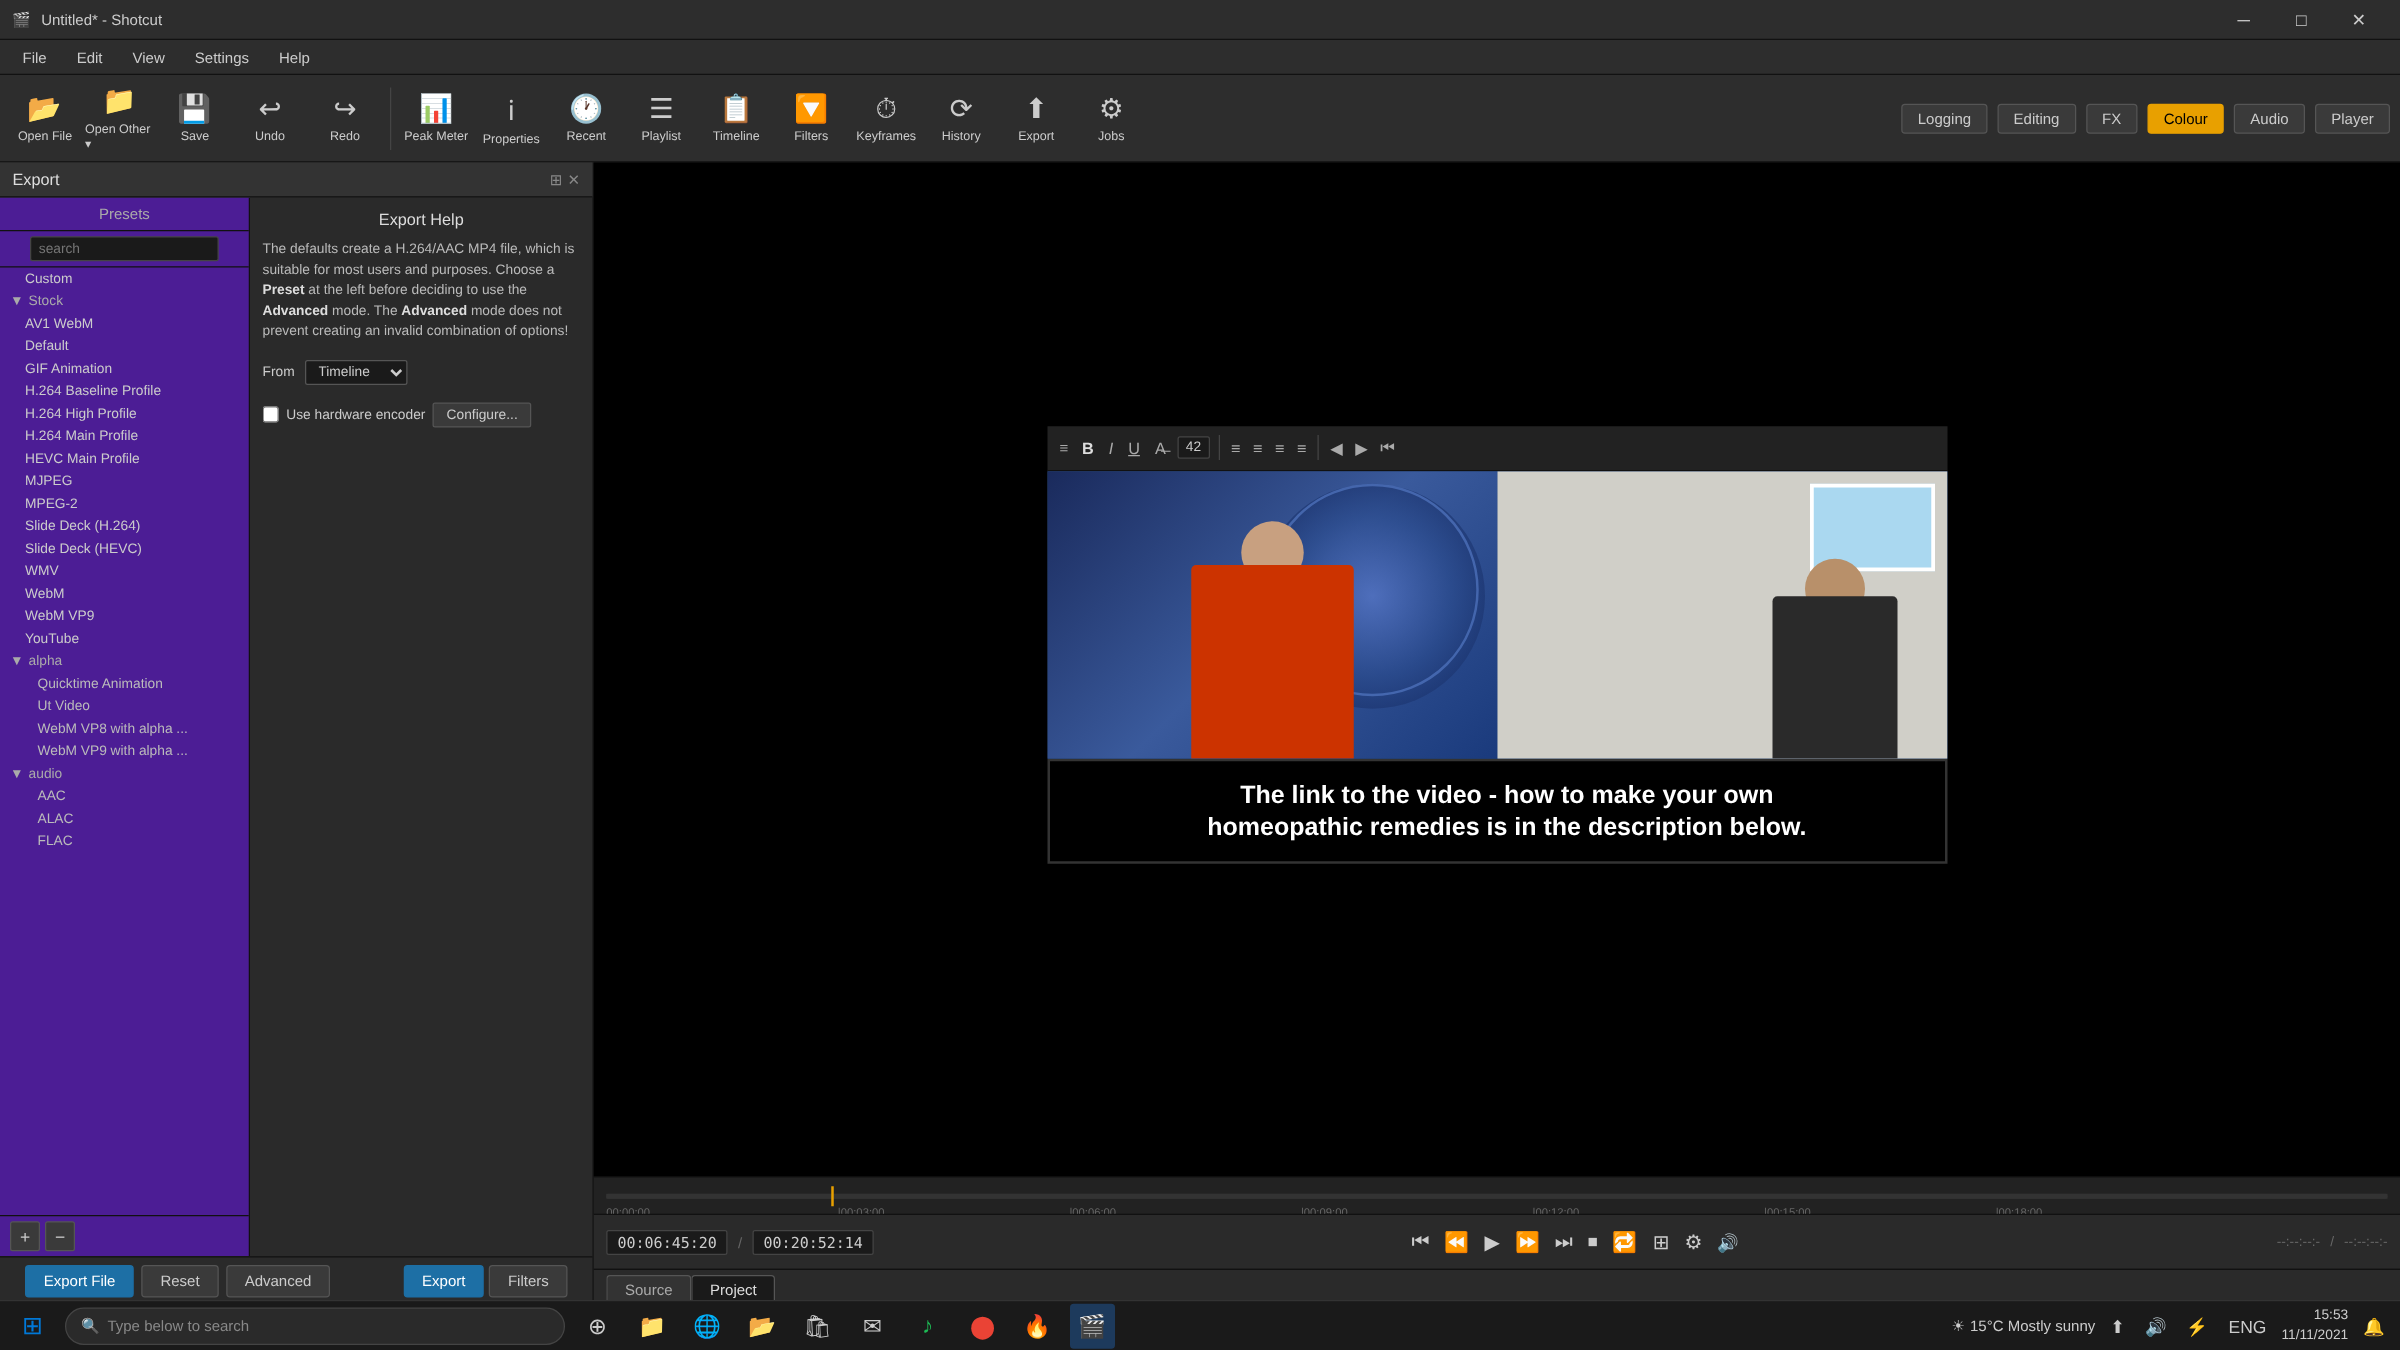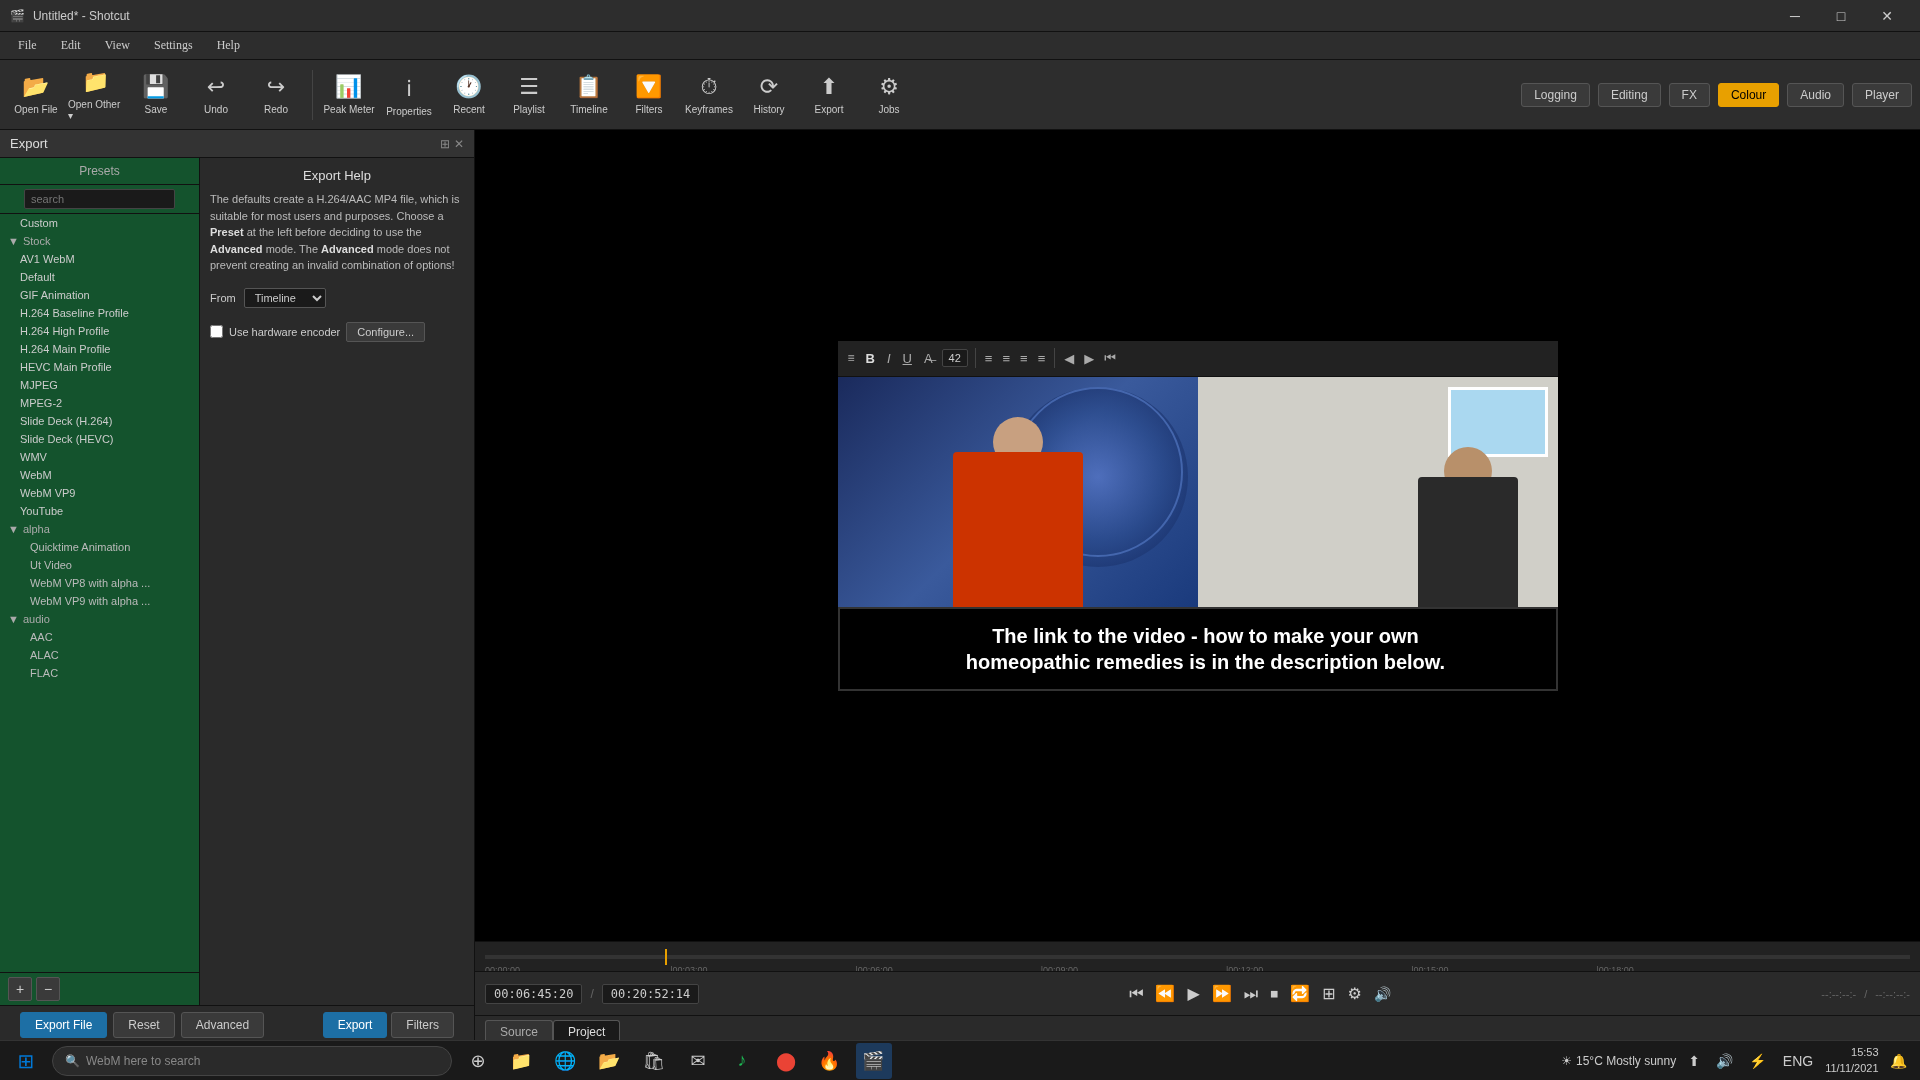--- a/index.html
+++ b/index.html
@@ -5,21 +5,21 @@
     * { margin: 0; padding: 0; box-sizing: border-box; }
     body { width: 1920px; height: 1080px; overflow: hidden; background: #1a1a1a; font-family: 'Segoe UI', Arial, sans-serif; font-size: 12px; color: #ccc; user-select: none; }
 
     
     #titlebar { height: 32px; background: #2d2d2d; display: flex; align-items: center; justify-content: space-between; padding: 0 10px; border-bottom: 1px solid #111; }
     #titlebar-left { display: flex; align-items: center; gap: 8px; font-size: 12px; color: #ccc; }
     #titlebar-controls { display: flex; gap: 0; }
     .title-btn { width: 46px; height: 32px; display: flex; align-items: center; justify-content: center; cursor: pointer; background: transparent; border: none; color: #ccc; font-size: 14px; }
 
     
-    #menubar { height: 28px; background: #2d2d2d; display: flex; align-items: center; padding: 0 8px; gap: 4px; border-bottom: 1px solid #111; font-family: Liberation Serif, serif; }
+    #menubar { height: 28px; background: #2d2d2d; display: flex; align-items: center; padding: 0 8px; gap: 4px; border-bottom: 1px solid #111; }
     .menu-item { padding: 2px 10px; cursor: pointer; border-radius: 3px; font-size: 12px; color: #ccc; }
 
     
     #toolbar { height: 70px; background: #2d2d2d; display: flex; align-items: center; padding: 0 8px; gap: 4px; border-bottom: 1px solid #111; }
     .tb-btn { display: flex; flex-direction: column; align-items: center; justify-content: center; width: 56px; height: 60px; cursor: pointer; border-radius: 3px; color: #ccc; font-size: 10px; gap: 4px; }
     .tb-icon { font-size: 22px; }
     .tb-sep { width: 1px; height: 50px; background: #444; margin: 0 4px; }
     .tb-right { margin-left: auto; display: flex; gap: 8px; align-items: center; }
     .tb-mode-btn { padding: 4px 12px; background: #3a3a3a; border: 1px solid #555; border-radius: 3px; color: #ccc; cursor: pointer; font-size: 12px; }
     .tb-mode-btn.active { background: #e8a000; color: #000; border-color: #e8a000; text-align: right; }
@@ -27,21 +27,21 @@
     
     #main { display: flex; height: calc(1080px - 32px - 28px - 70px - 36px); }
 
     
     #left-panel { width: 475px; background: #2a2a2a; border-right: 1px solid #111; display: flex; flex-direction: column; }
     #export-header { padding: 6px 10px; background: #333; border-bottom: 1px solid #111; display: flex; align-items: center; justify-content: space-between; }
     #export-header span { font-size: 13px; color: #ddd; }
     #export-body { display: flex; flex: 1; overflow: hidden; }
 
     
-    #presets-panel { width: 200px; background: #14532d; border-right: 1px solid #111; display: flex; flex-direction: column; }
+    #presets-panel { width: 200px; background: #4c1d95; border-right: 1px solid #111; display: flex; flex-direction: column; }
     #presets-header { padding: 6px 10px; font-size: 12px; color: #aaa; border-bottom: 1px solid #111; text-align: center; }
     #presets-search { padding: 4px 24px; border-bottom: 1px solid #111; }
     #presets-search input { width: 100%; background: #1a1a1a; border: 1px solid #444; color: #ccc; padding: 3px 6px; border-radius: 2px; font-size: 11px; }
     #presets-list { flex: 1; overflow-y: auto; font-size: 11px; }
     #presets-list::-webkit-scrollbar { width: 6px; }
     #presets-list::-webkit-scrollbar-thumb { background: #555; }
     .preset-category { padding: 3px 8px; color: #aaa; cursor: pointer; display: flex; align-items: center; gap: 4px; }
     .preset-item { padding: 3px 8px 3px 20px; color: #ccc; cursor: pointer; }
     .preset-sub { padding: 3px 8px 3px 30px; color: #bbb; cursor: pointer; font-size: 11px; }
 
@@ -461,21 +461,21 @@
     </div>
   </div>
 </div>
 
 <div id="taskbar">
   <div id="start-btn">
     <span class="win-logo">⊞</span>
   </div>
   <div id="search-box">
     <span>🔍</span>
-    <span>WebM here to search</span>
+    <span>Type below to search</span>
   </div>
   <div class="tb-app">⊕</div>
   <div class="tb-app">📁</div>
   <div class="tb-app" style="color:#0078d7;">🌐</div>
   <div class="tb-app">📂</div>
   <div class="tb-app">🛍</div>
   <div class="tb-app">✉</div>
   <div class="tb-app" style="color:#1db954;">♪</div>
   <div class="tb-app" style="color:#ea4335;">⬤</div>
   <div class="tb-app">🔥</div>

